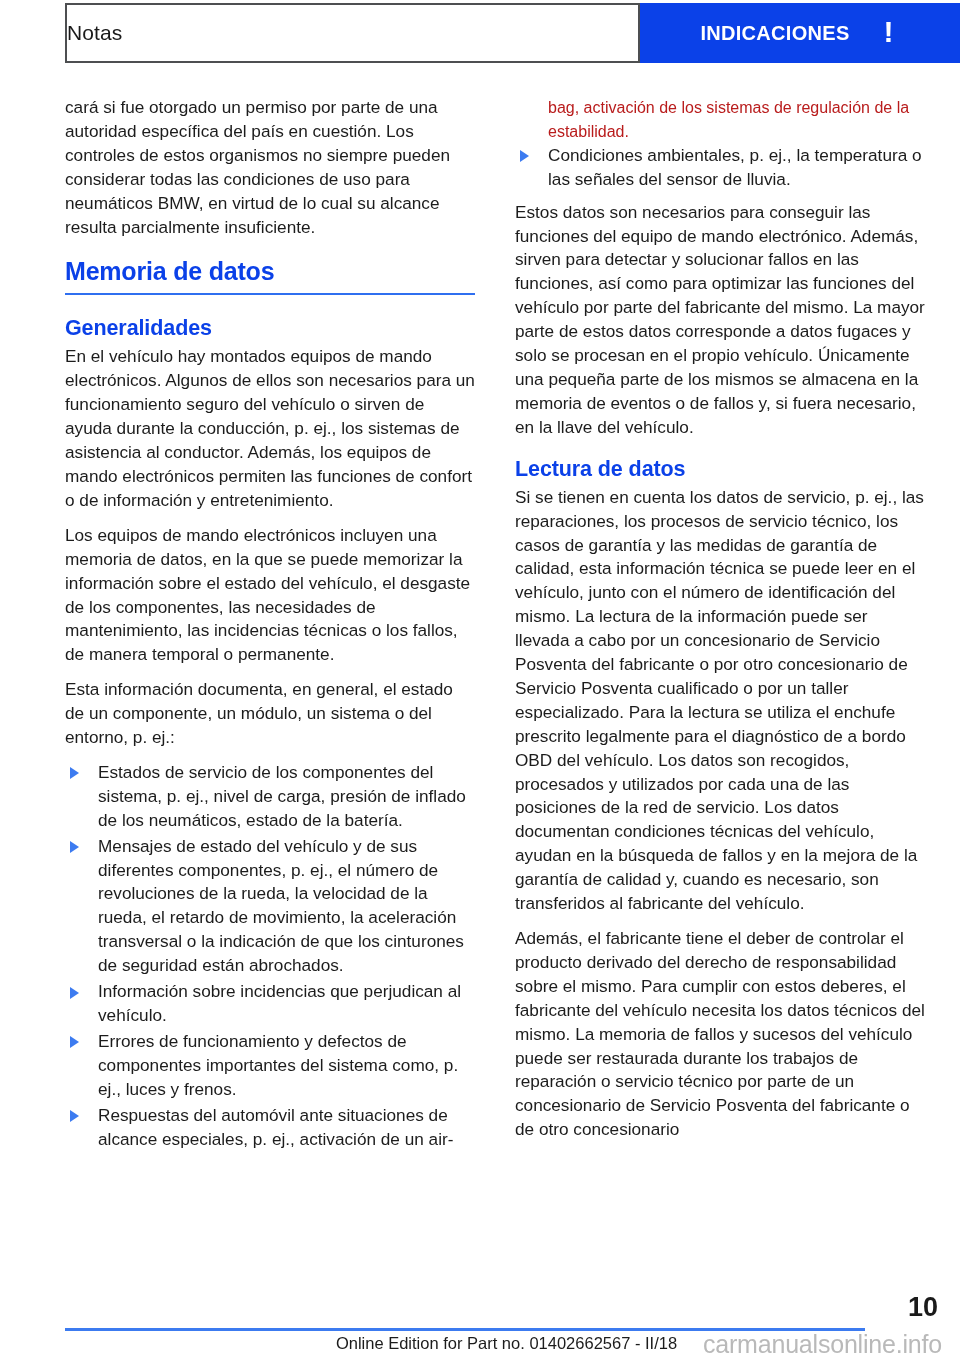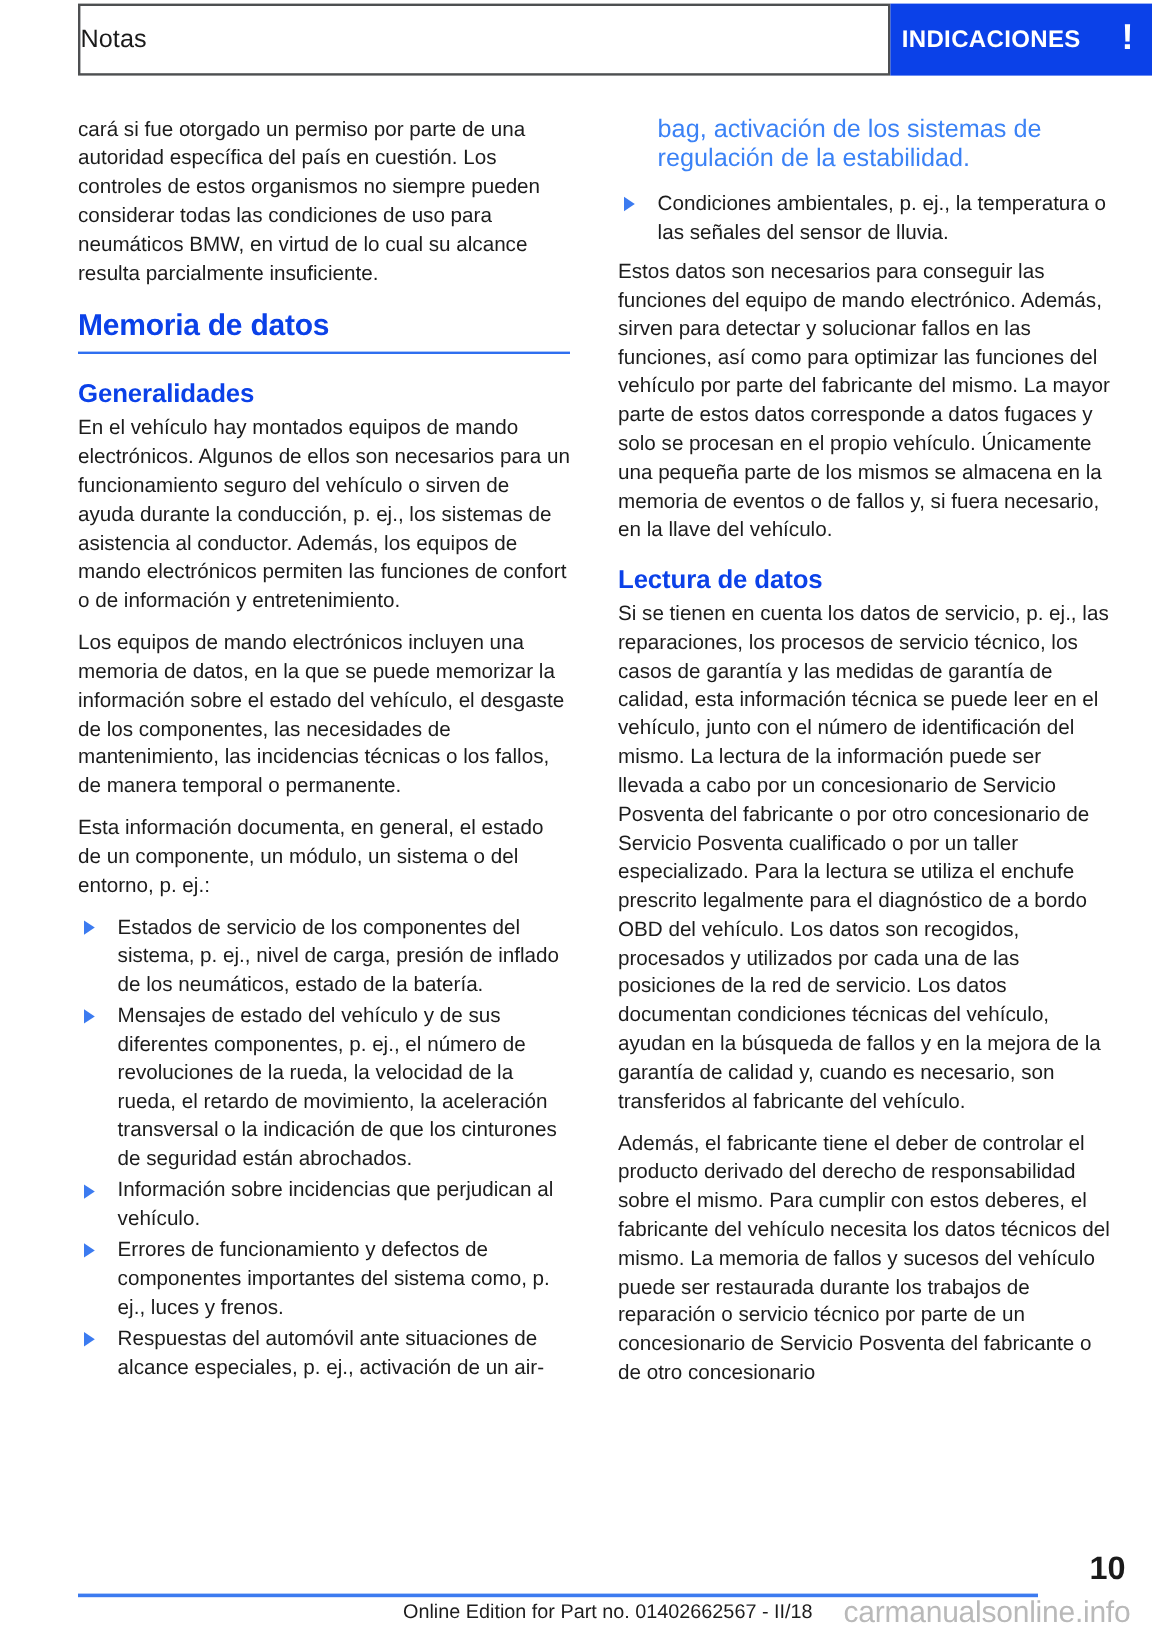--- a/index.html
+++ b/index.html
@@ -36,21 +36,21 @@
     align-items: center;
     justify-content: flex-start;
     padding-right: 14px;
   }
   .header-notes-label {
     font-size: 21px;
     color: #1a1a1a;
     letter-spacing: 0.1px;
   }
   .header-tab {
-    width: 218px;
+    width: 320px;
     background: #0b41e8;
     display: flex;
     align-items: center;
     justify-content: center;
     position: relative;
     padding-right: 6px;
   }
   .header-tab-label {
     color: #ffffff;
     font-size: 20px;
@@ -129,24 +129,24 @@
     width: 0;
     height: 0;
     border-top: 6px solid transparent;
     border-bottom: 6px solid transparent;
     border-left: 9px solid #3c7bf0;
   }
 
   
   .list-cont {
     padding-left: 33px;
-    font-size: 21px;
+    font-size: 16px;
     line-height: 23.9px;
-    color: #3b82f6;
-    margin: 0 0 14px 0;
+    color: #b91c1c;
+    margin: 0 0 0 0;
   }
 
   
   .footer {
     position: absolute;
     left: 65px;
     right: 0;
     bottom: 0;
     height: 80px;
   }

